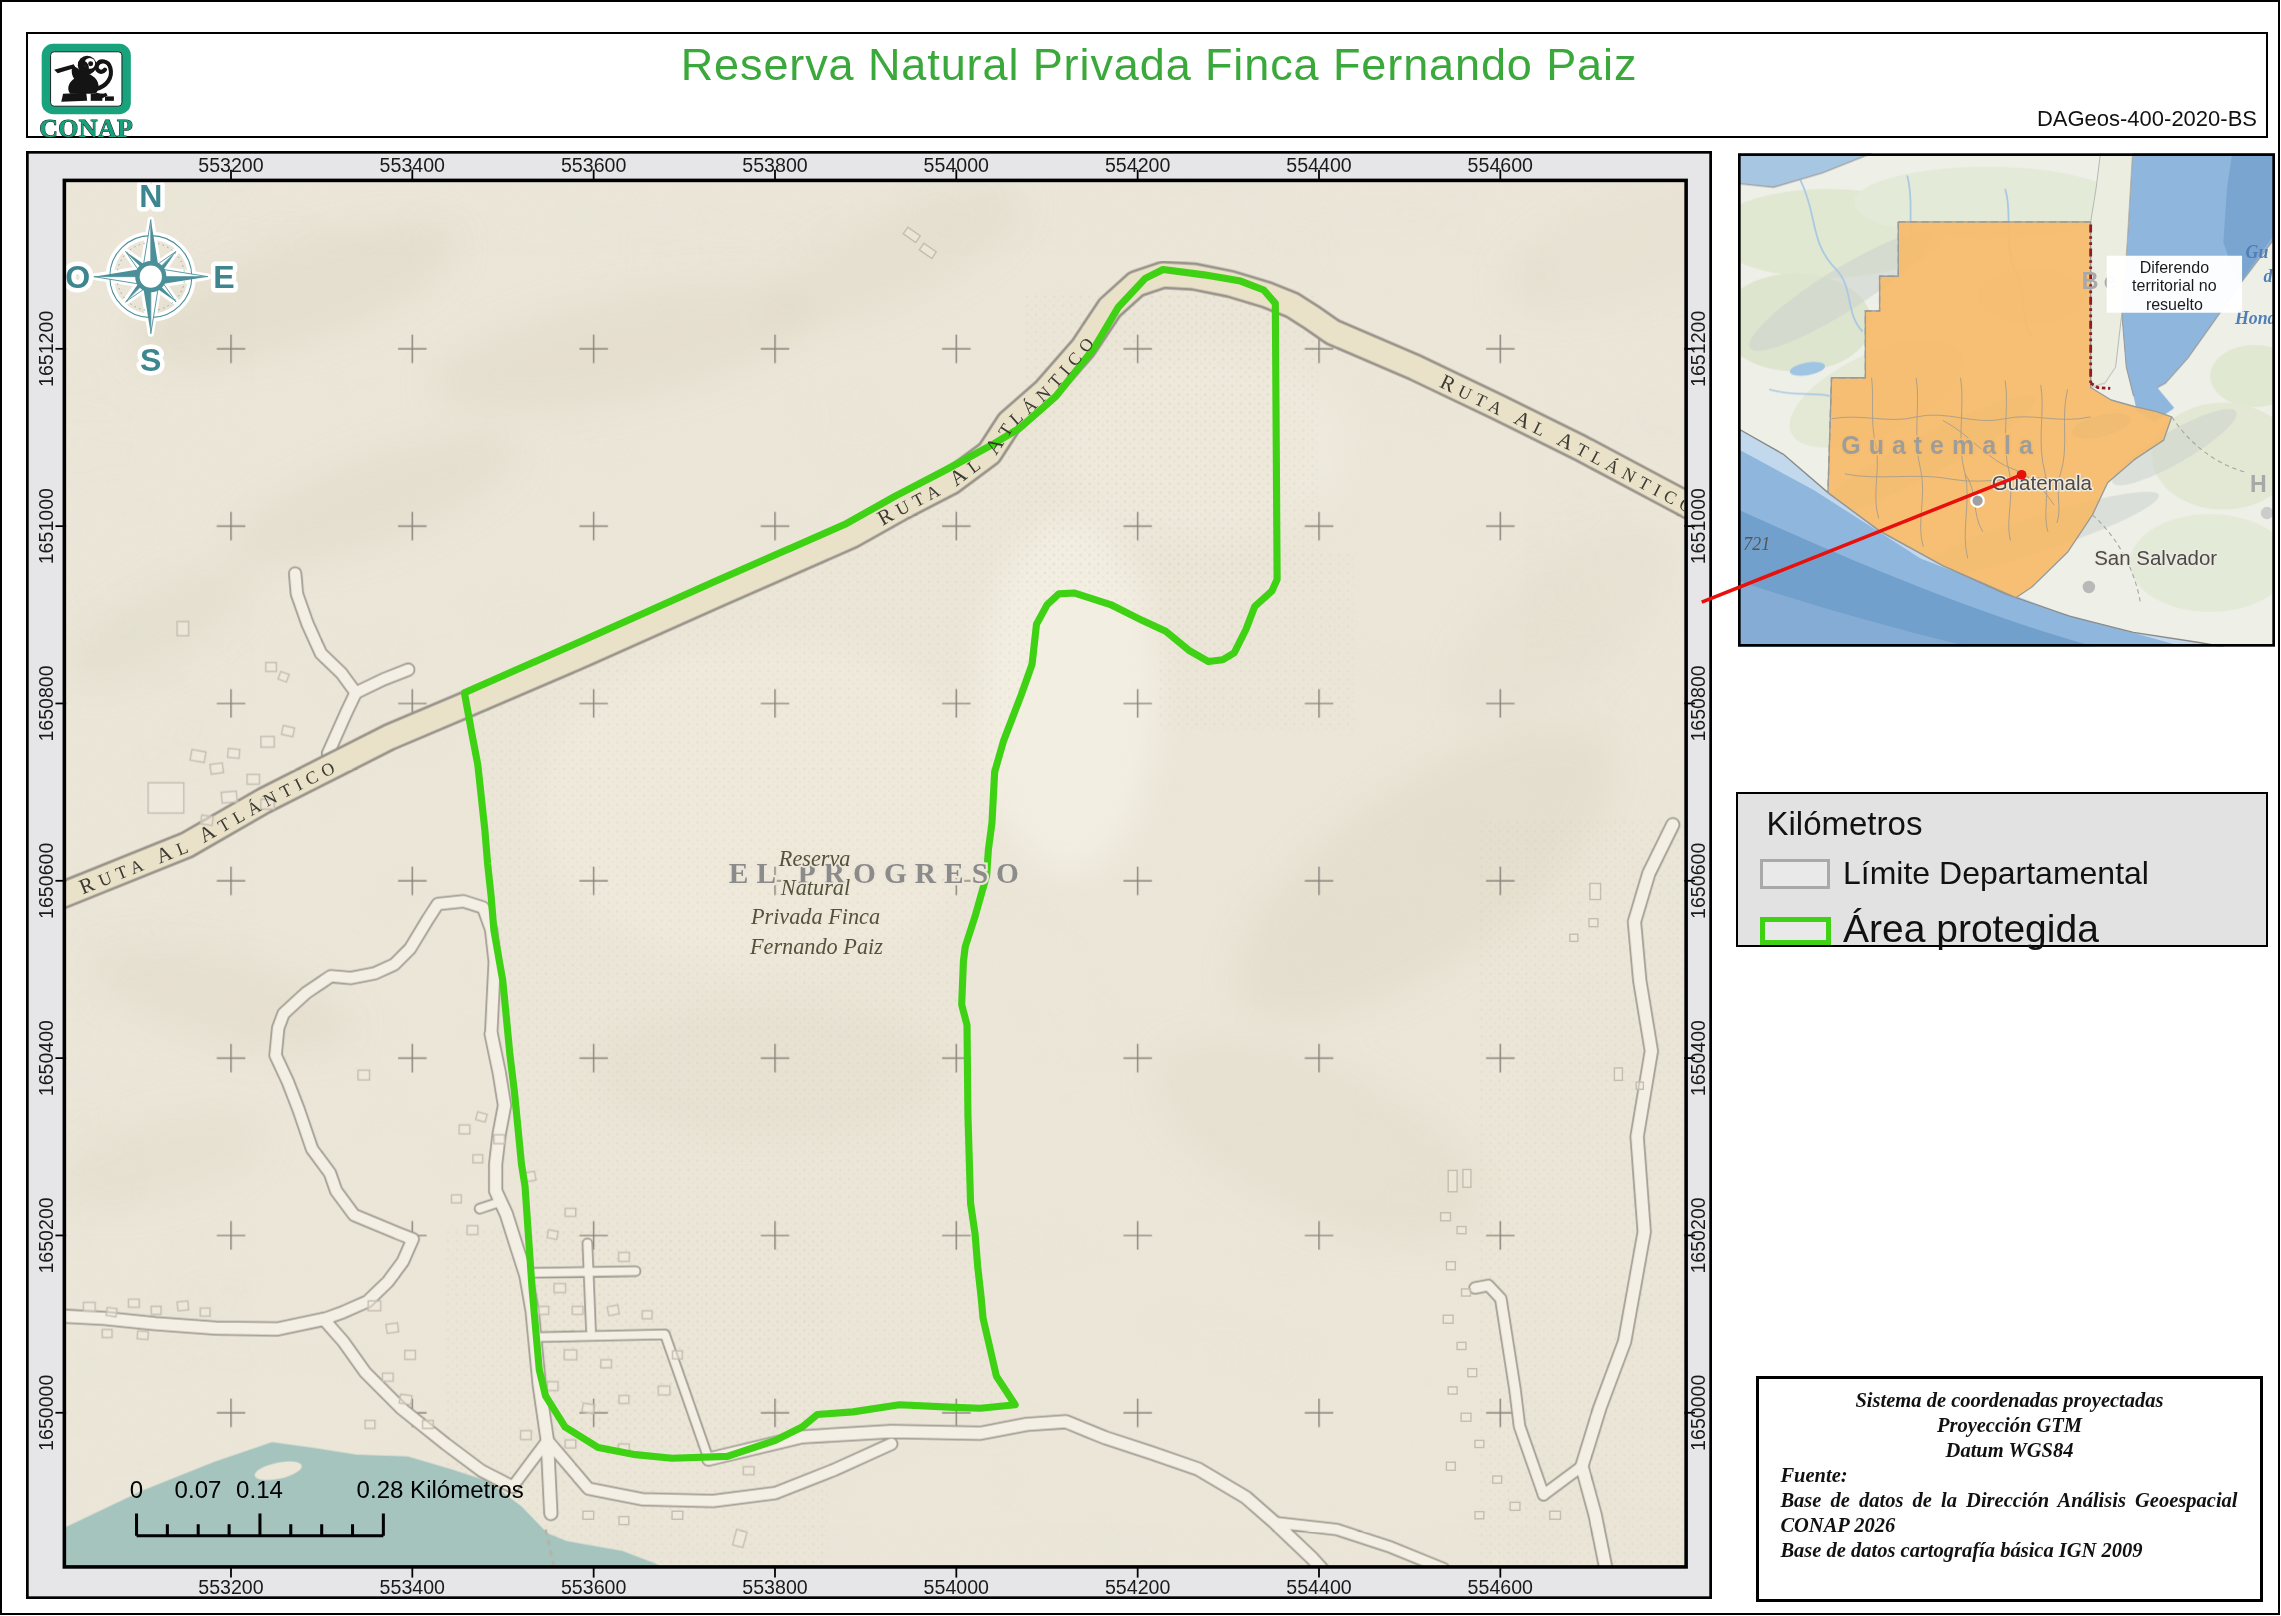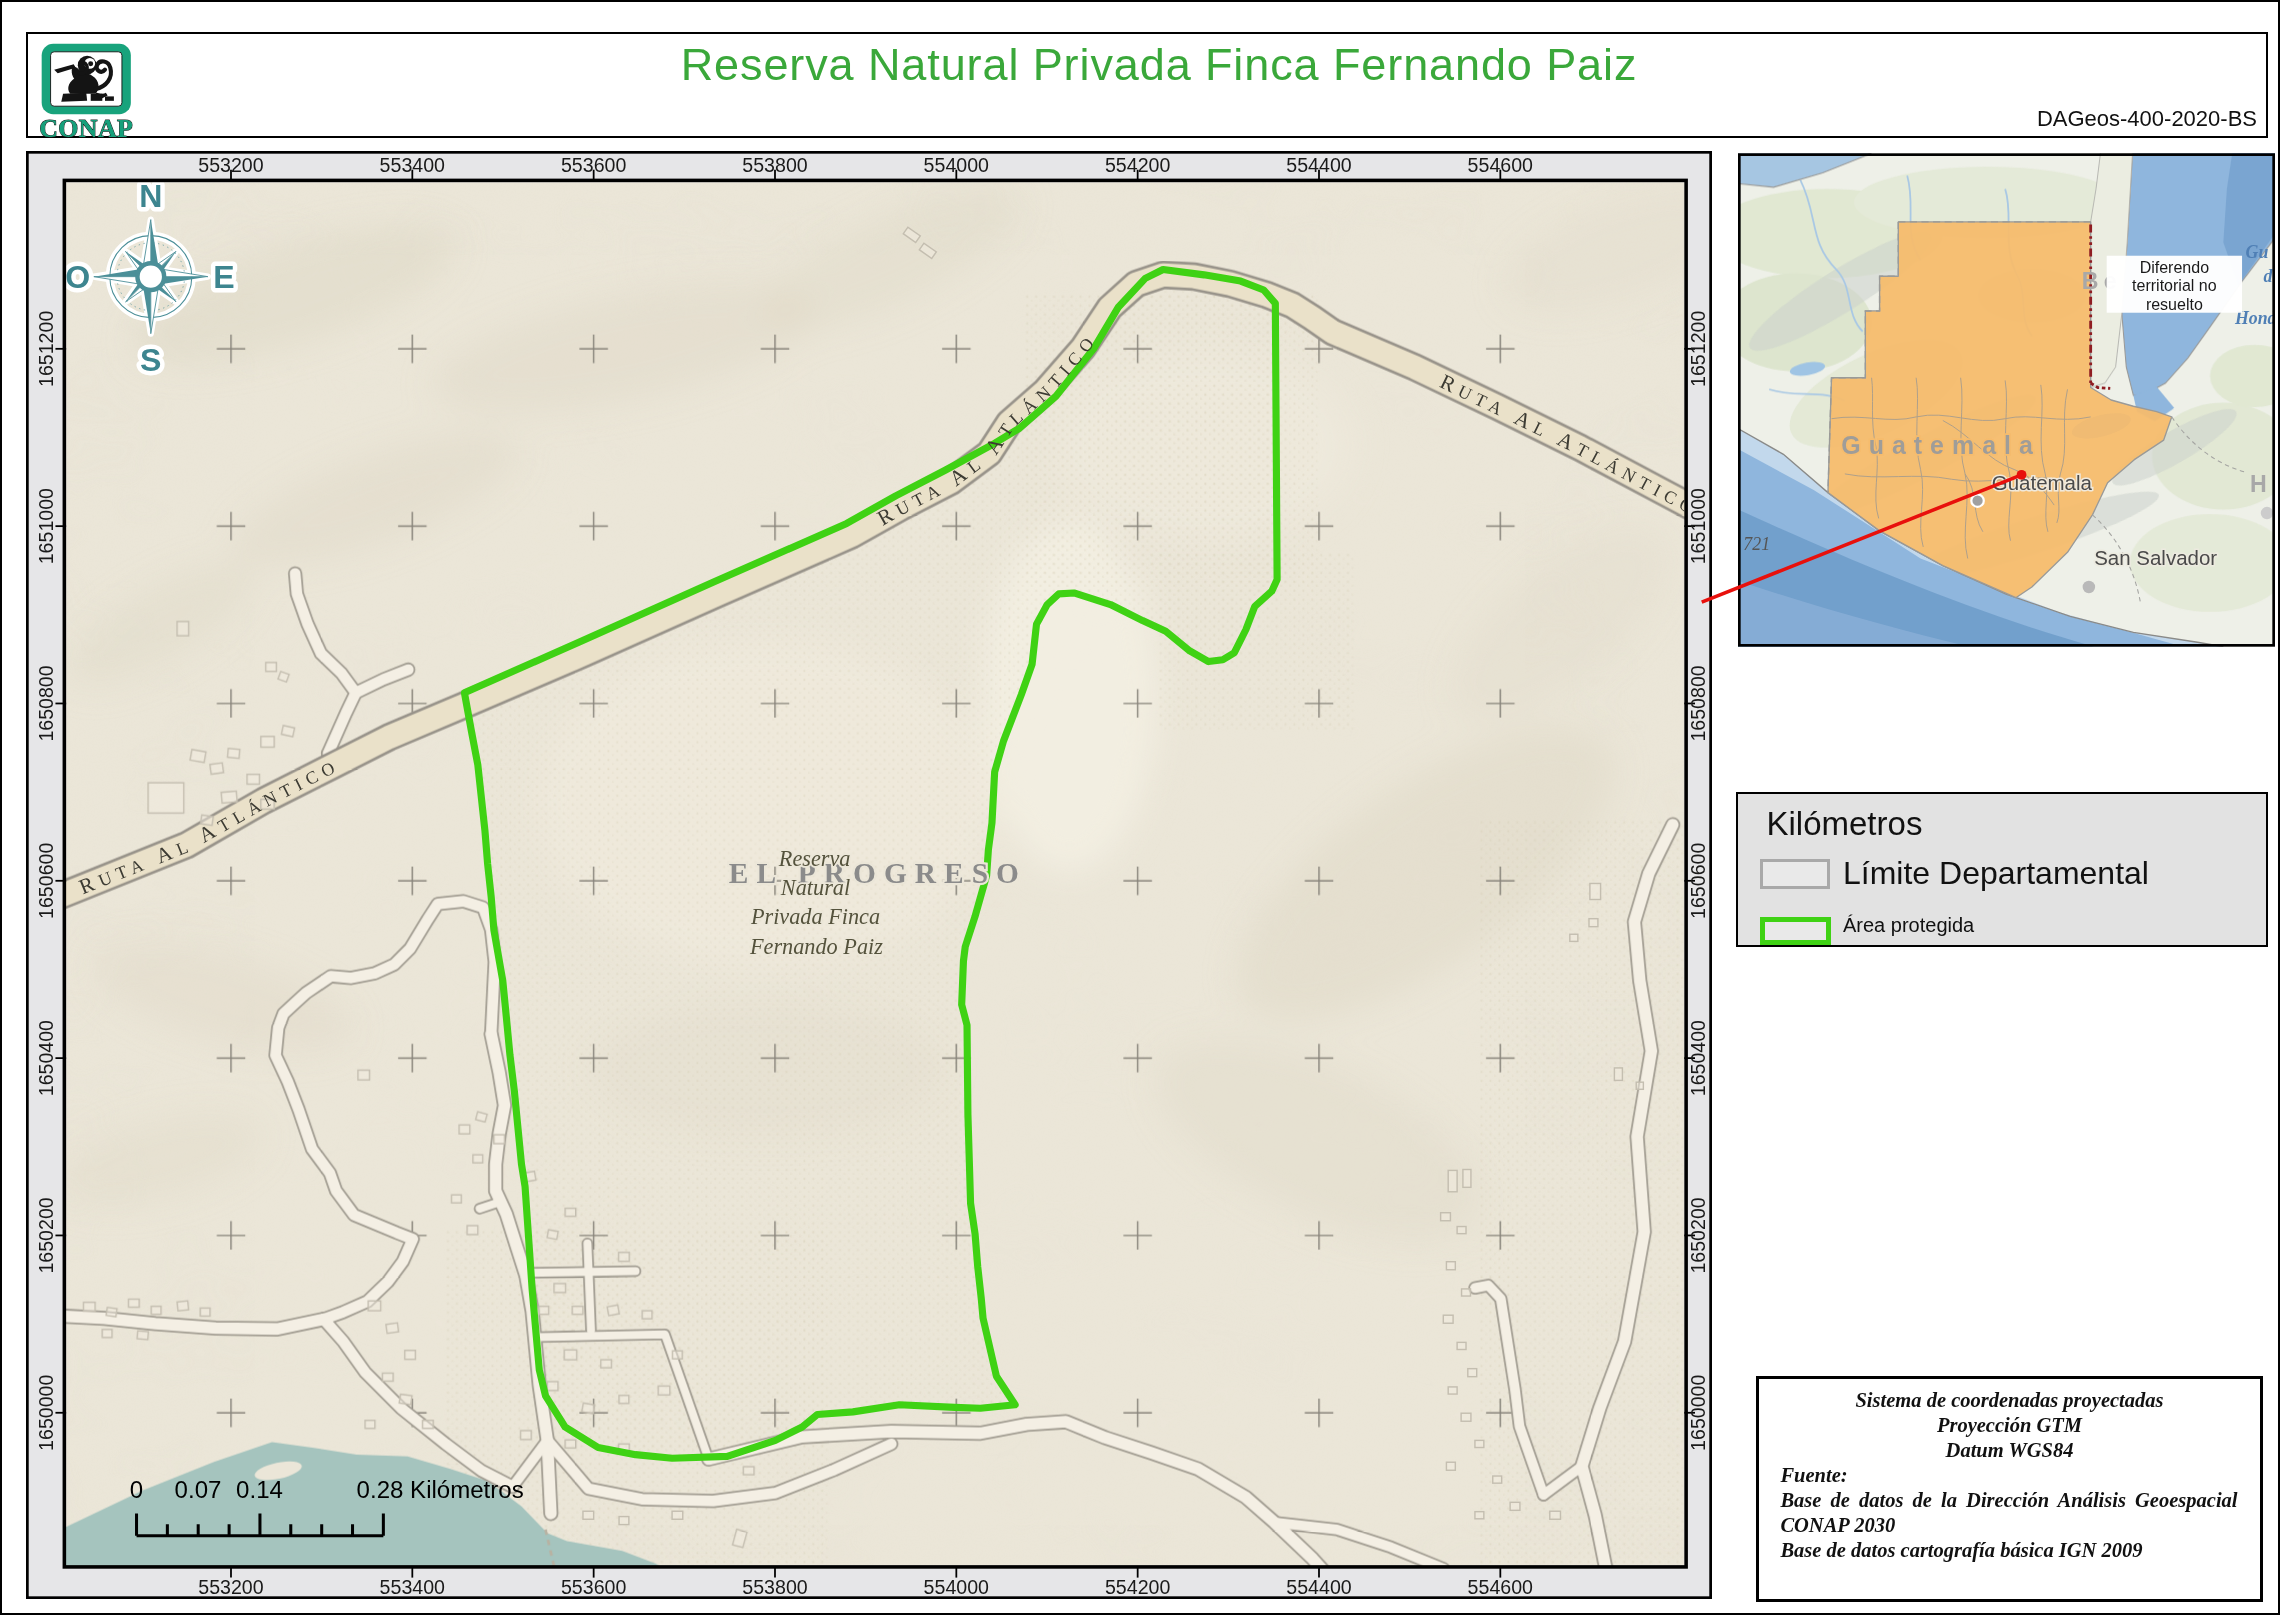--- a/index.html
+++ b/index.html
@@ -5,21 +5,21 @@
 body{width:2281px;height:1616px;position:relative;background:#ffffff;font-family:"Liberation Sans", sans-serif;overflow:hidden;}
 #pageborder{position:absolute;left:0;top:0;width:2276px;height:1611px;border:2.7px solid #000;}
 #header{position:absolute;left:26px;top:32px;width:2238px;height:102px;border:2.7px solid #000;background:#fff;}
 #title{position:absolute;left:12px;top:4.5px;width:100%;text-align:center;font-size:45px;color:#3aa83a;letter-spacing:0.9px;}
 #dageos{position:absolute;right:9px;bottom:3.6px;font-size:22px;color:#111;}
 #legend{position:absolute;left:1736px;top:792px;width:528px;height:151px;border:2.7px solid #000;background:#e2e2e2;}
 #legend .t{position:absolute;left:28.5px;top:10.7px;font-size:33px;color:#111;}
 #legend .r1{position:absolute;left:22px;top:65px;width:64px;height:24px;border:3.6px solid #a9a9a9;background:#e9e9e9;}
 #legend .r2{position:absolute;left:22px;top:123px;width:61px;height:18px;border:5.3px solid #3fd214;background:#e9e9e9;}
 #legend .l1{position:absolute;left:105px;top:61px;font-size:32px;color:#111;}
-#legend .l2{position:absolute;left:105px;top:120px;font-size:20px;color:#111;}
+#legend .l2{position:absolute;left:105px;top:113px;font-size:39px;color:#111;}
 #info{position:absolute;left:1756px;top:1376px;width:501px;height:220px;border:3.6px solid #000;background:#fff;font-family:"Liberation Serif", serif;font-style:italic;font-weight:bold;font-size:20.5px;line-height:25px;color:#111;}
 #info .c{text-align:center;}
 #info .j{word-spacing:4px;white-space:nowrap;}
 #info .inner{padding:9px 21.4px 0 21.4px;}
 </style></head>
 <body>
 
 <div id="pageborder"></div>
 
 <div id="header">
@@ -575,21 +575,21 @@
 <div class="l2">Área protegida</div>
 </div>
 
 <div id="info">
     <div class="inner">
 <div class="c">Sistema de coordenadas proyectadas</div>
 <div class="c">Proyección GTM</div>
 <div class="c">Datum WGS84</div>
 <div>Fuente:</div>
 <div class="j">Base de datos de la Dirección Análisis Geoespacial</div>
-<div>CONAP 2030</div>
+<div>CONAP 2026</div>
 <div>Base de datos cartografía básica IGN 2009</div>
 </div>
   </div>
 
 <svg style="position:absolute;left:0;top:0;pointer-events:none" width="2281" height="1616" viewBox="0 0 2560 1814" xmlns="http://www.w3.org/2000/svg">
 <line x1="2269" y1="533" x2="1910" y2="676" stroke="#e8100c" stroke-width="4"></line>
 <circle cx="2269" cy="533" r="5.5" fill="#e8100c"></circle>
 </svg>
 
 </body></html>

